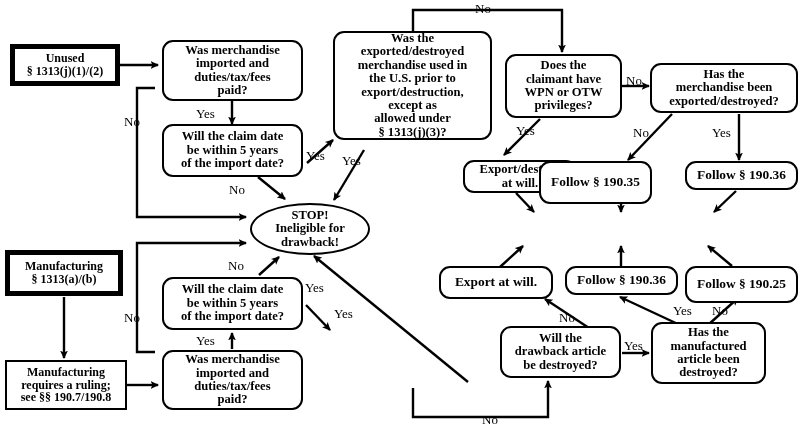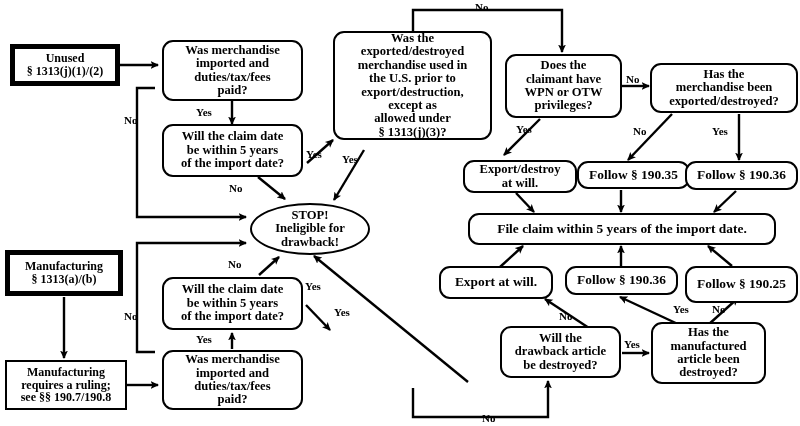--- a/index.html
+++ b/index.html
@@ -7,21 +7,21 @@
        font-family:"Liberation Serif","DejaVu Serif",serif;color:#000;}
   #canvas{position:absolute;left:0;top:0;width:800px;height:426px;}
   svg.wires{position:absolute;left:0;top:0;width:800px;height:426px;}
   .node{position:absolute;box-sizing:border-box;display:flex;align-items:center;
         justify-content:center;text-align:center;font-weight:bold;line-height:1.06;
         background:#fff;z-index:3;}
   .rounded{border:2px solid #000;border-radius:11px;}
   .terminal{border:5px solid #000;border-radius:0;}
   .oval{border:2px solid #000;border-radius:50%;}
   .node span{display:block;padding:0 3px;}
-  .lbl{position:absolute;font-weight:bold;font-size:11px;z-index:4;
+  .lbl{position:absolute;font-weight:normal;font-size:13px;z-index:4;
        background:transparent;white-space:nowrap;}
   .f12{font-size:12px}
   .f125{font-size:12.6px}
   .f13{font-size:13.4px}
 </style>
 </head>
 <body>
 
 <div id="canvas">
 
@@ -118,31 +118,28 @@
   </div>
 
   <div class="node rounded f125" style="left:650px;top:63px;width:148px;height:50px;">
     <span>Has the<br>merchandise been<br>exported/destroyed?</span>
   </div>
 
   <div class="node rounded f125" style="left:439px;top:160px;width:114px;height:33px;margin-left:24px;">
     <span>Export/destroy<br>at will.</span>
   </div>
 
-  <div class="node rounded f13" style="left:577px;top:161px;width:113px;height:28px;">
+  <div class="node rounded f13" style="left:539px;top:161px;width:113px;height:43px;">
     <span>Follow § 190.35</span>
   </div>
 
   <div class="node rounded f13" style="left:685px;top:161px;width:113px;height:29px;">
     <span>Follow § 190.36</span>
   </div>
 
-  <div class="node rounded f13" style="left:468px;top:213px;width:308px;height:32px;">
-    <span>File claim within 5 years of the import date.</span>
-  </div>
 
   <div class="node rounded f13" style="left:439px;top:266px;width:114px;height:33px;">
     <span>Export at will.</span>
   </div>
 
   <div class="node rounded f13" style="left:565px;top:266px;width:113px;height:29px;">
     <span>Follow § 190.36</span>
   </div>
 
   <div class="node rounded f13" style="left:685px;top:266px;width:113px;height:37px;">

